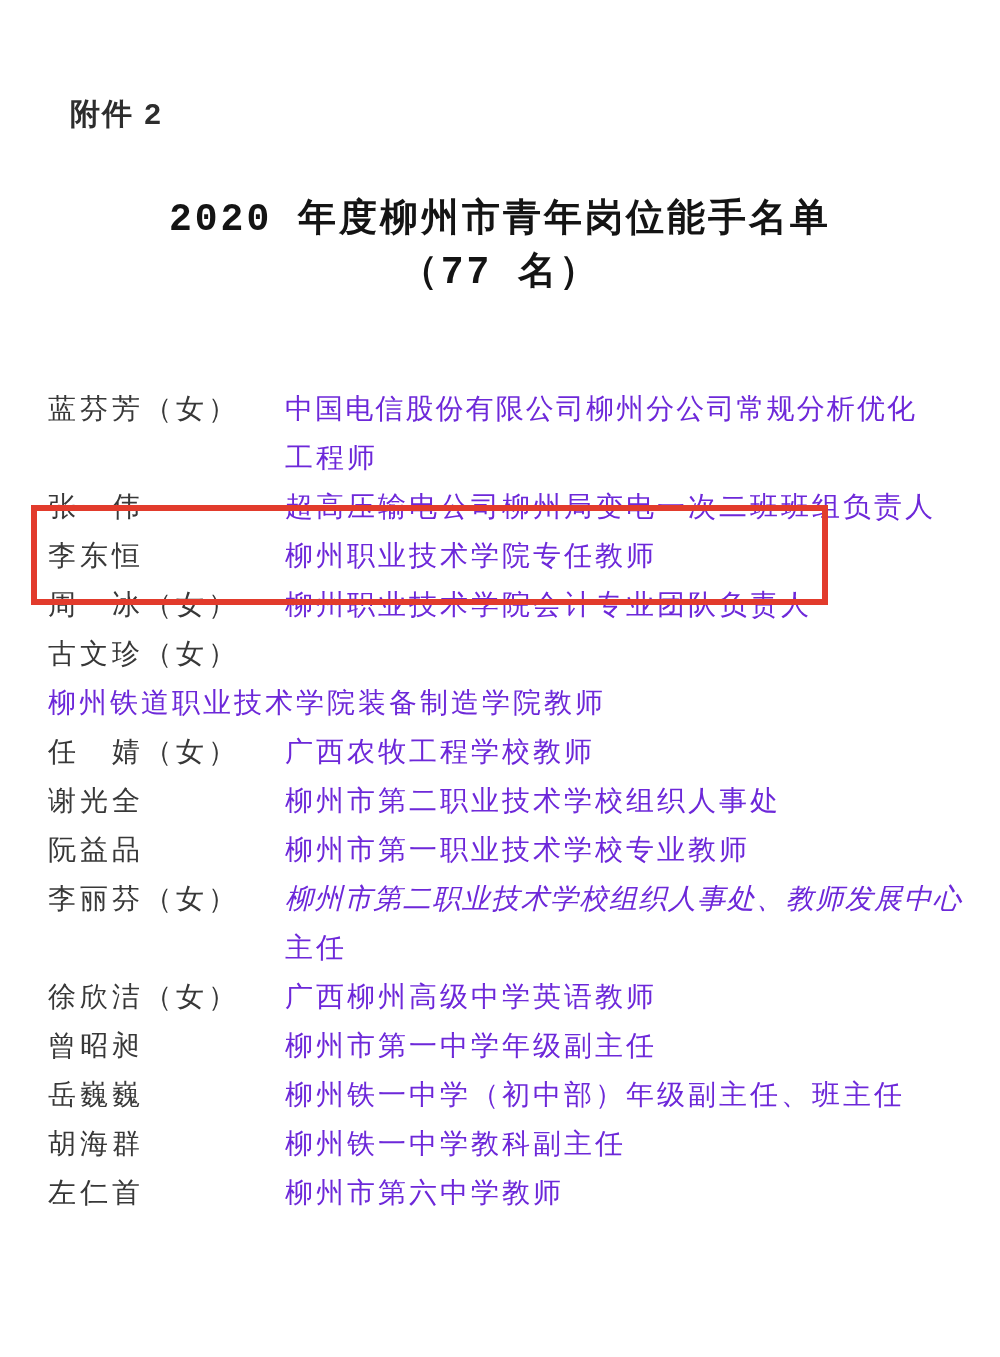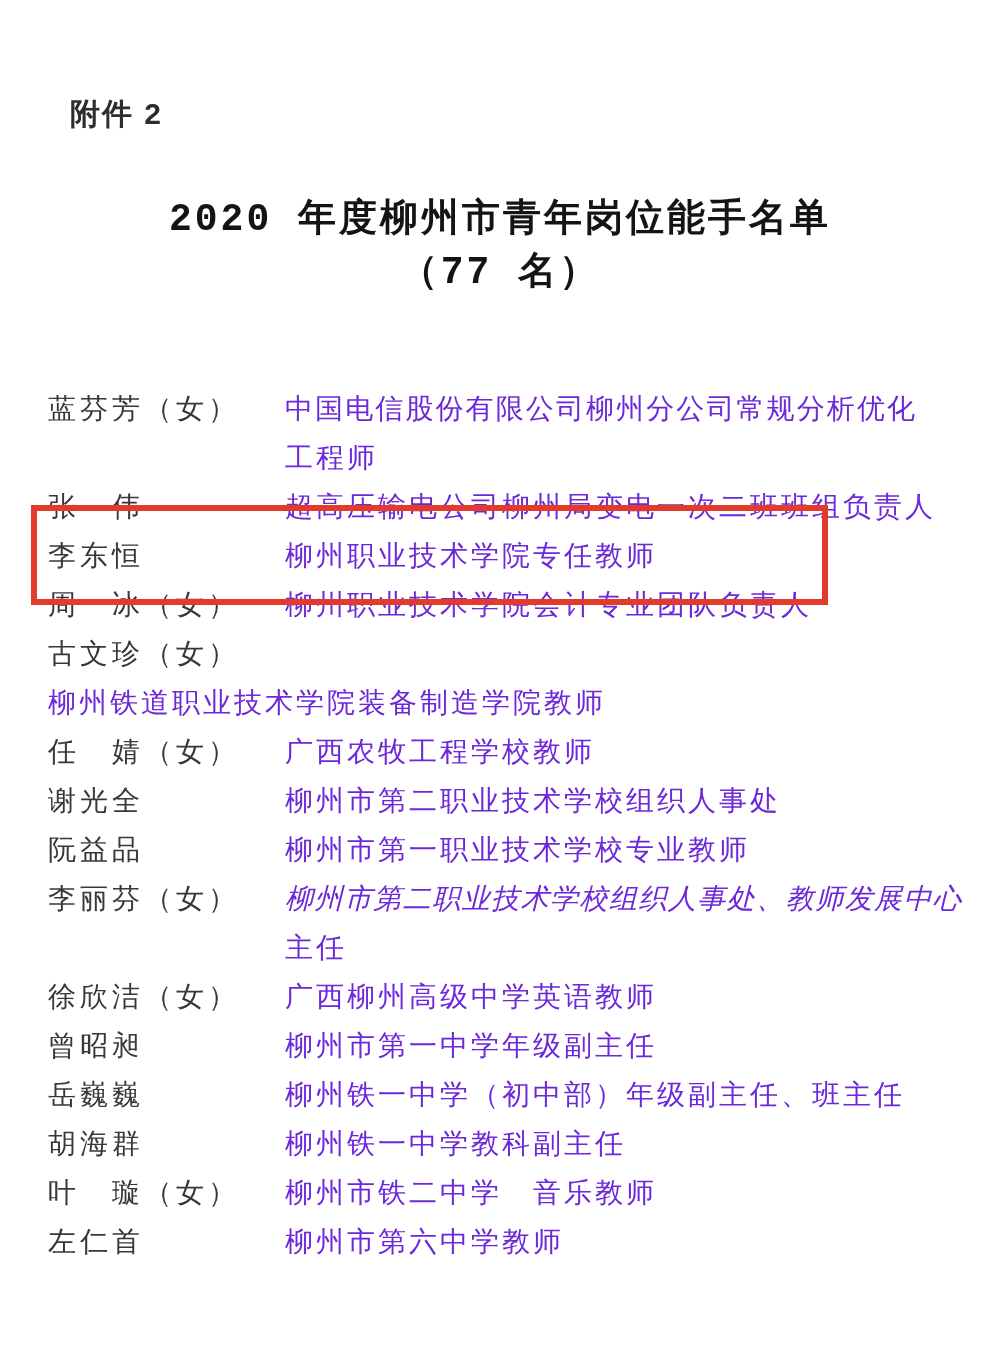--- a/index.html
+++ b/index.html
@@ -142,26 +142,20 @@
           <div class="occ-line">柳州铁一中学（初中部）年级副主任、班主任</div>
         </div>
       </div>
       <div class="row">
         <div class="name">胡海群</div>
         <div class="occ">
           <div class="occ-line">柳州铁一中学教科副主任</div>
         </div>
       </div>
       <div class="row">
-        <div class="name">叶　璇（女）</div>
-        <div class="occ">
-          <div class="occ-line">柳州市铁二中学　音乐教师</div>
-        </div>
-      </div>
-      <div class="row">
         <div class="name">左仁首</div>
         <div class="occ">
           <div class="occ-line">柳州市第六中学教师</div>
         </div>
       </div>
     </div>
 
   <div class="highlight-box" style="border-color: rgb(226, 59, 44);"></div>
 </div>
 

